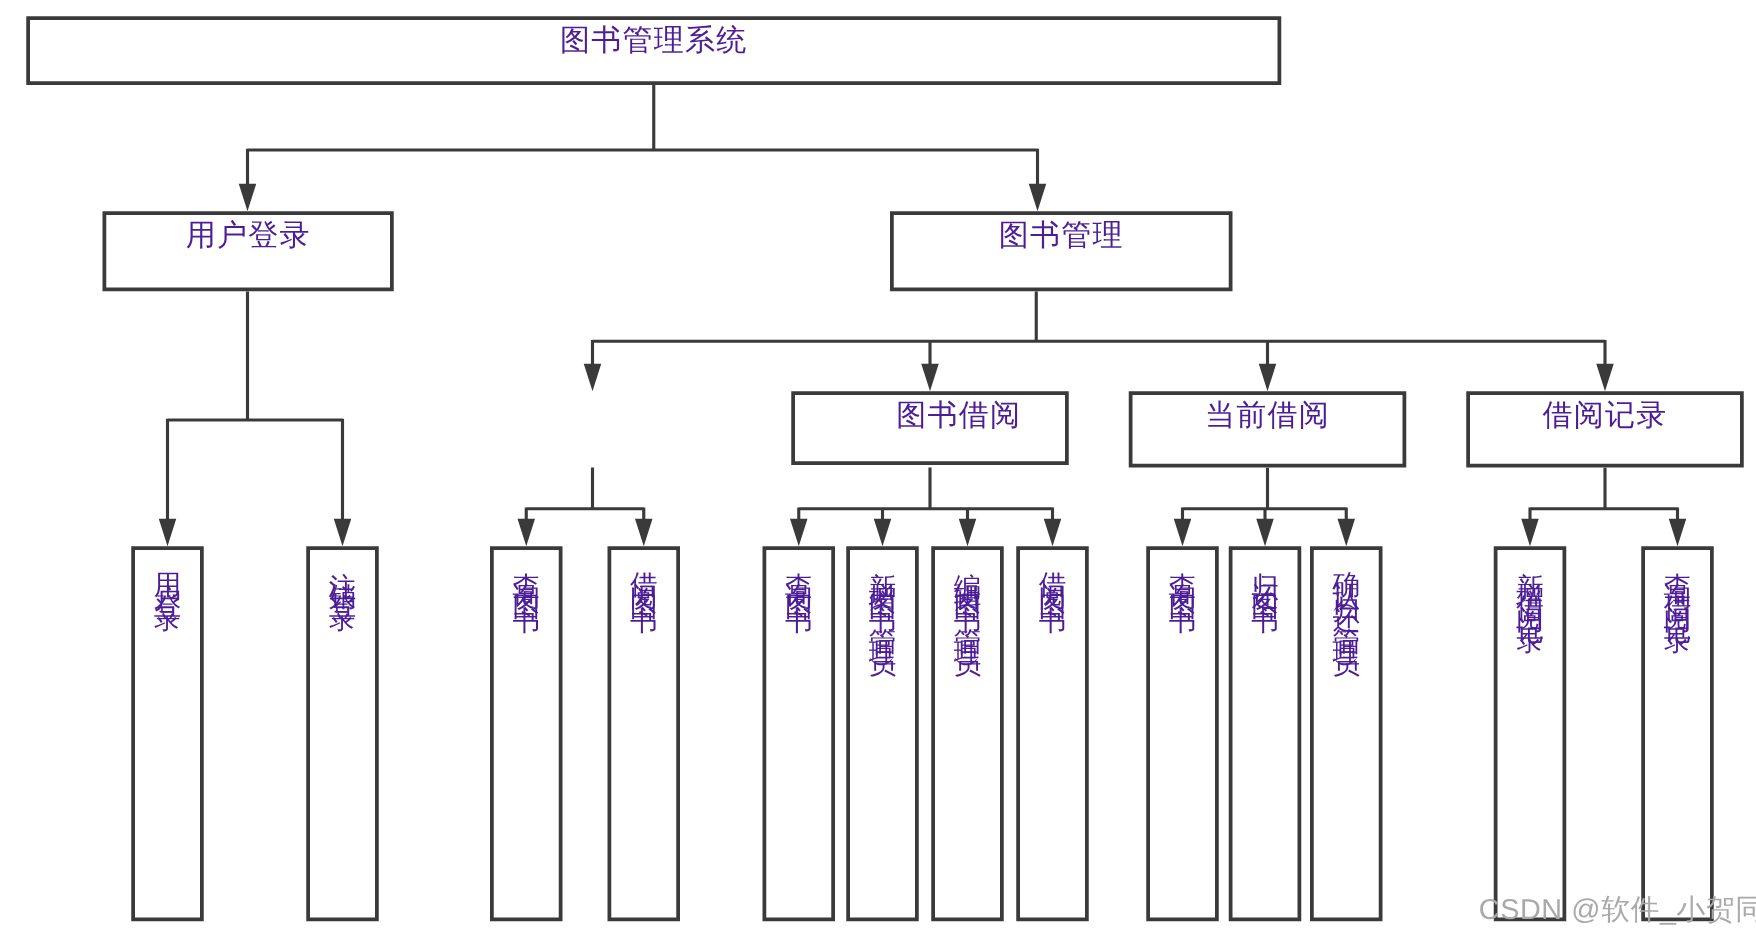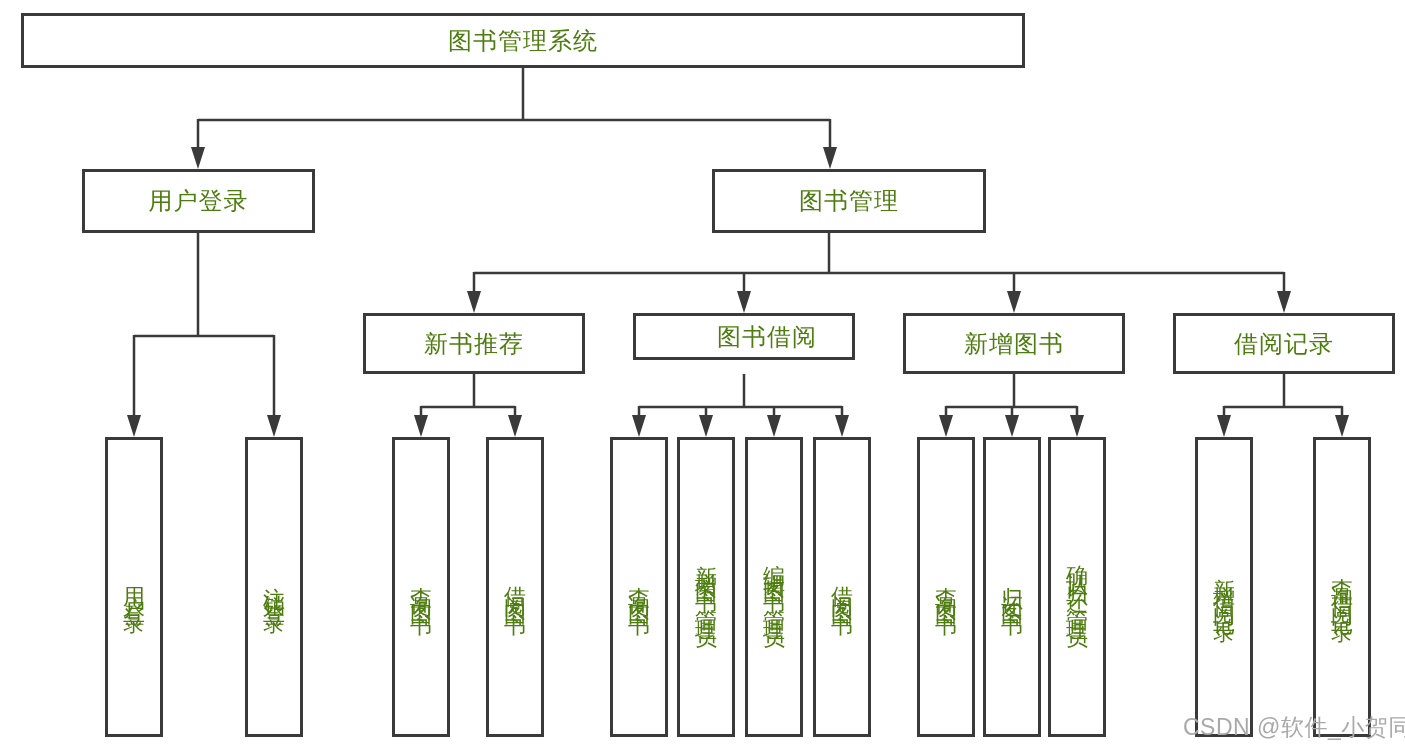--- a/index.html
+++ b/index.html
@@ -17,23 +17,23 @@
   .connectors {
     position: absolute; left: 0; top: 0;
     width: 1405px; height: 747px;
   }
   .node {
     position: absolute;
     box-sizing: border-box;
     border: 3px solid #3a3a3a;
     background: #ffffff;
     display: flex;
-    align-items: center;
+    align-items: flex-start;
     justify-content: center;
-    color: #4d7c0f;
+    color: #4c1d95;
   }
   .node-h { font-size: 24px; letter-spacing: 1px; }
   .node-v {
     font-size: 22px;
   }
   .node-v .lbl {
     writing-mode: vertical-rl;
     text-orientation: mixed;
     letter-spacing: 9px;
     line-height: 1;
@@ -101,28 +101,25 @@
     <span class="lbl">图书管理系统</span>
   </div>
 
   <div class="node node-h" style="left:82px; top:169px; width:233px; height:64px;">
     <span class="lbl">用户登录</span>
   </div>
   <div class="node node-h" style="left:712px; top:169px; width:274px; height:64px;">
     <span class="lbl">图书管理</span>
   </div>
 
-  <div class="node node-h" style="left:363px; top:313px; width:222px; height:61px;">
-    <span class="lbl">新书推荐</span>
-  </div>
-  <div class="node node-h" style="left:633px; top:313px; width:222px; height:47px;padding-left:46px;">
+  <div class="node node-h" style="left:633px; top:313px; width:222px; height:59px;padding-left:46px;">
     <span class="lbl">图书借阅</span>
   </div>
   <div class="node node-h" style="left:903px; top:313px; width:222px; height:61px;">
-    <span class="lbl">新增图书</span>
+    <span class="lbl">当前借阅</span>
   </div>
   <div class="node node-h" style="left:1173px; top:313px; width:222px; height:61px;">
     <span class="lbl">借阅记录</span>
   </div>
 
   <div class="node node-v" style="left:105px; top:437px; width:58px; height:300px;">
     <span class="lbl">用户登录</span>
   </div>
   <div class="node node-v" style="left:245px; top:437px; width:58px; height:300px;">
     <span class="lbl">注销登录</span>

